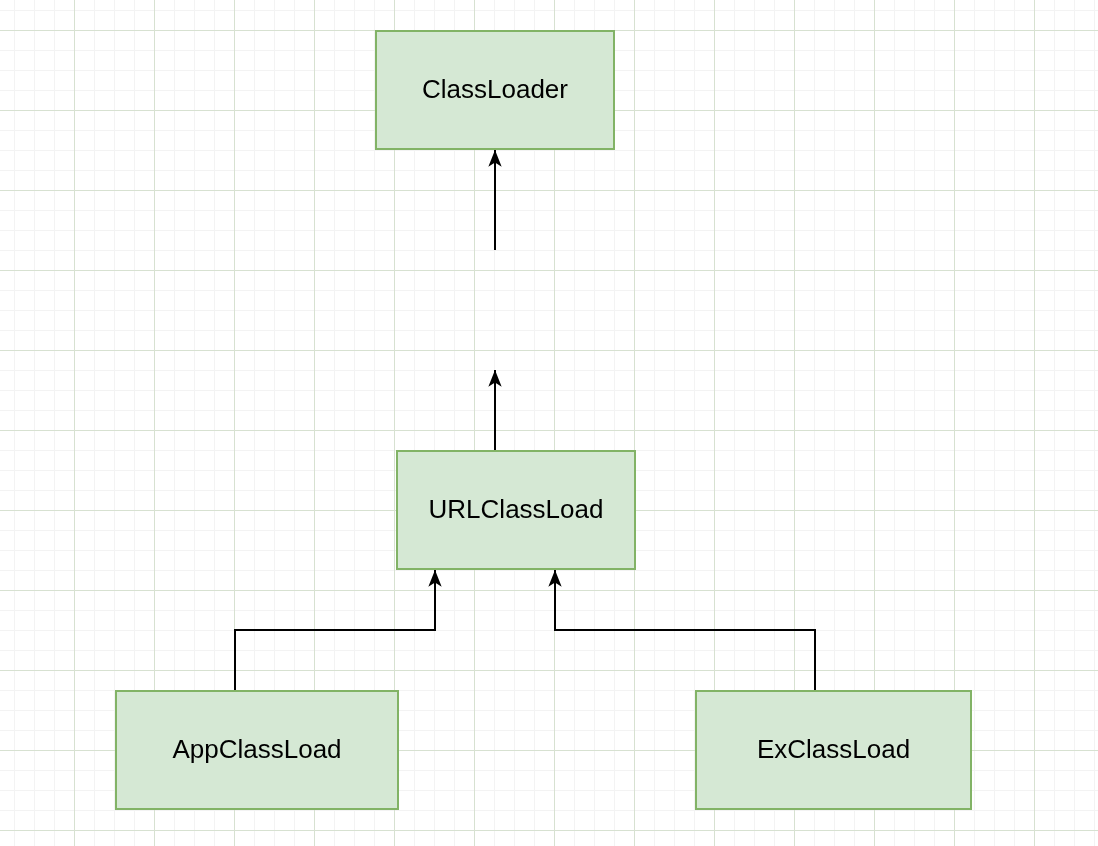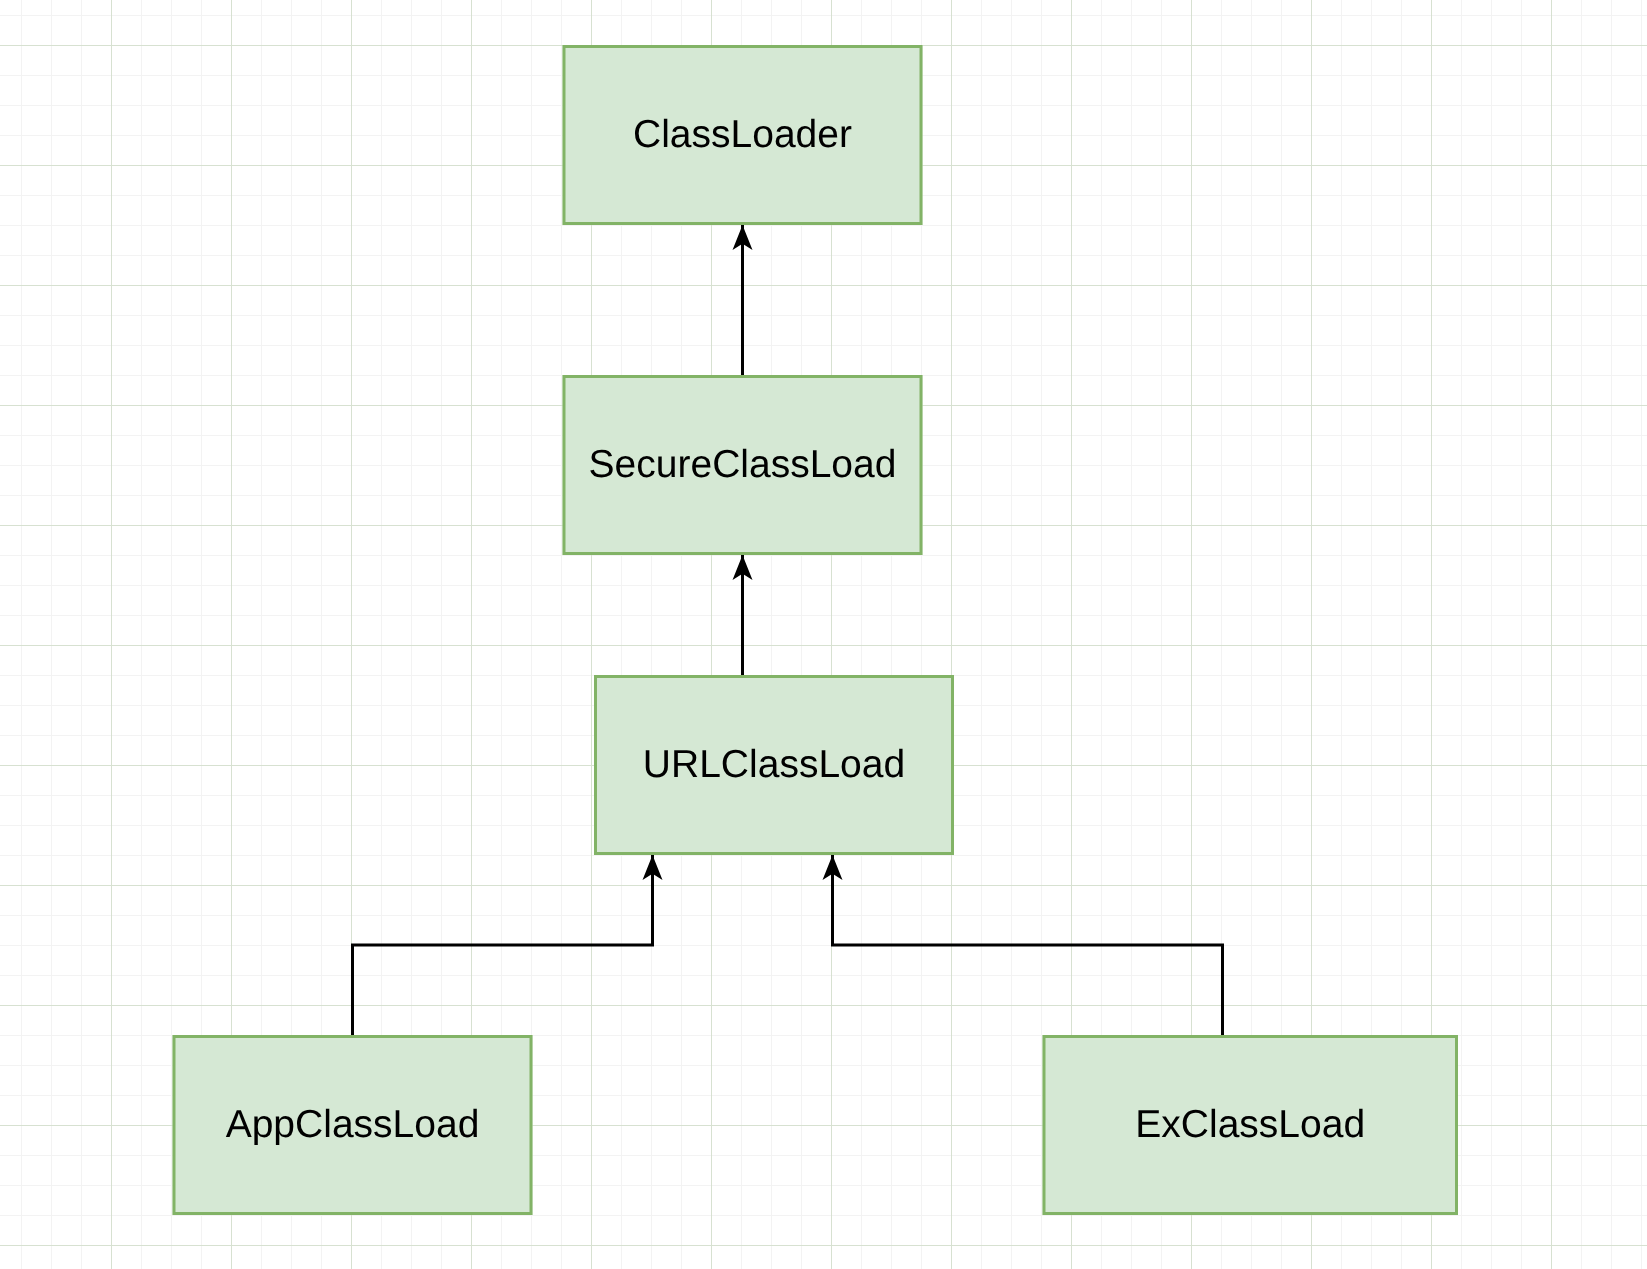--- a/index.html
+++ b/index.html
@@ -75,25 +75,22 @@
       </marker>
     </defs>
   <polyline points="495,250 495,150" marker-end="url(#arrowhead)"></polyline>
       <polyline points="495,450 495,370" marker-end="url(#arrowhead)"></polyline>
       <polyline points="235,690 235,630 435,630 435,570" marker-end="url(#arrowhead)"></polyline>
       <polyline points="815,690 815,630 555,630 555,570" marker-end="url(#arrowhead)"></polyline>
     </svg>
 <div class="node" style="left: 375px; top: 30px; width: 240px; height: 120px;">
       <span>ClassLoader</span>
     </div>
-    <div class="node" style="left: 375px; top: 250px; width: 240px; height: 120px;">
-      <span>SecureClassLoad</span>
-    </div>
     <div class="node" style="left: 375px; top: 450px; width: 240px; height: 120px; margin-left: 21px;">
       <span>URLClassLoad</span>
     </div>
-    <div class="node" style="left: 115px; top: 690px; width: 240px; height: 120px;">
+    <div class="node" style="left: 115px; top: 690px; width: 284px; height: 120px;">
       <span>AppClassLoad</span>
     </div>
     <div class="node" style="left: 695px; top: 690px; width: 277px; height: 120px;">
       <span>ExClassLoad</span>
     </div>
   </div>
 
 </body></html>

